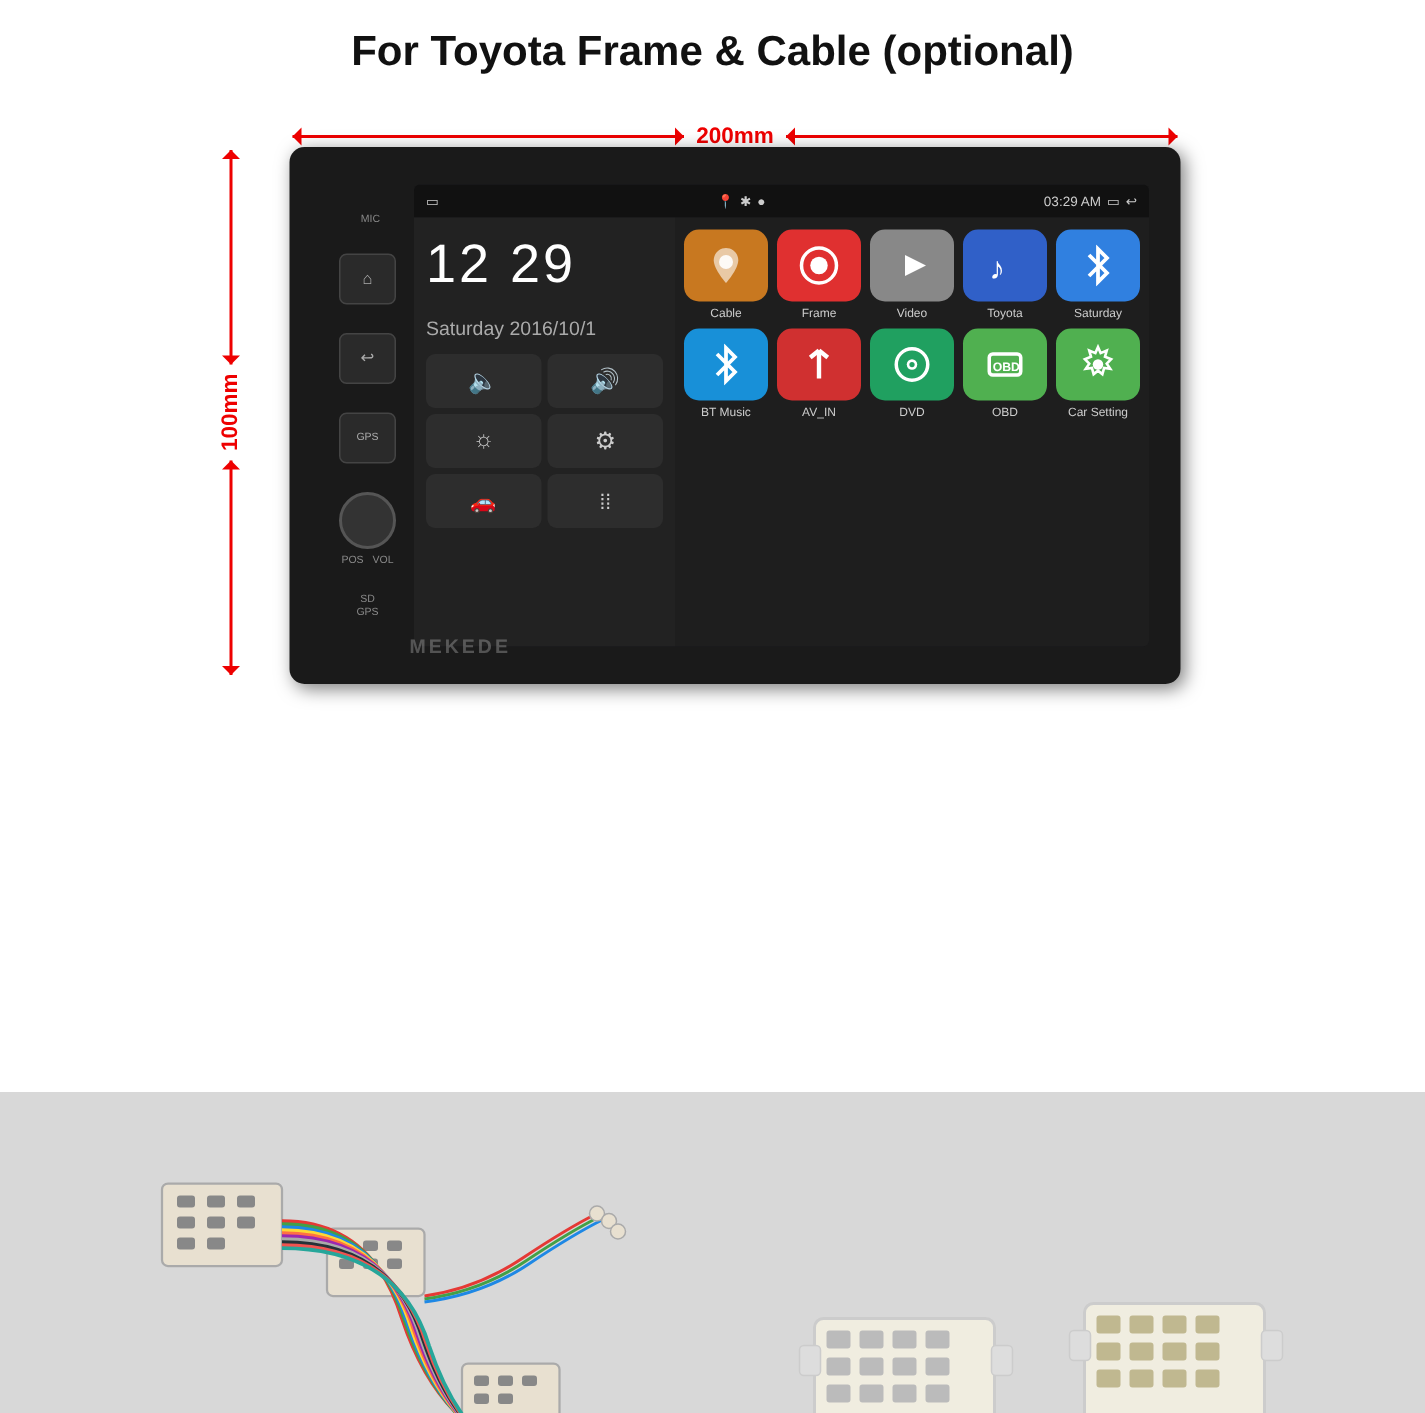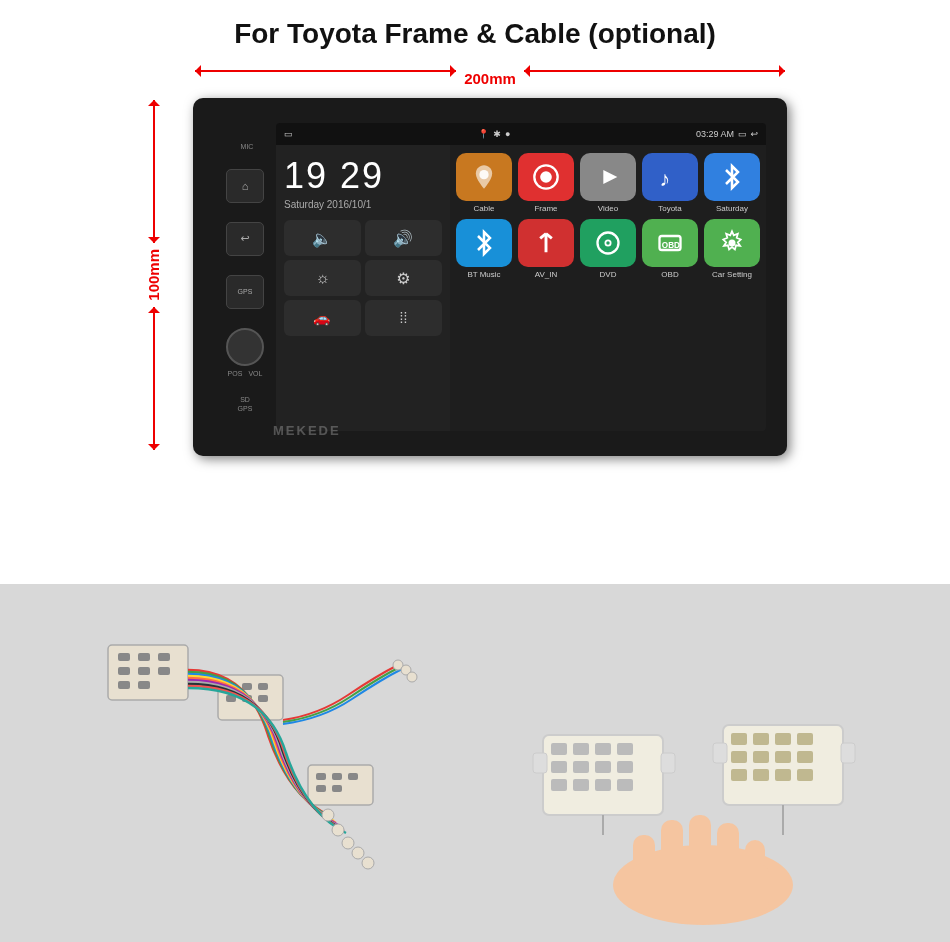--- a/index.html
+++ b/index.html
@@ -7,21 +7,21 @@
       width: 950px;
       height: 942px;
       background: #ffffff;
       font-family: Arial, sans-serif;
       overflow: hidden;
     }
 
     
     .top-section {
       width: 100%;
-      height: 584px;
+      height: 728px;
       background: #ffffff;
       display: flex;
       flex-direction: column;
       align-items: center;
       position: relative;
       border-radius: 30px;
     }
 
     .page-title {
       font-size: 28px;
@@ -36,24 +36,25 @@
     .diagram-wrapper {
       position: relative;
       width: 680px;
       height: 420px;
       margin-top: 10px;
     }
 
     
     .dim-top {
       position: absolute;
-      top: 0;
+      top: 12px;
       left: 60px;
       width: 590px;
       display: flex;
+      align-items: center;
     }
     .dim-top-line {
       flex: 1;
       height: 2px;
       background: #e00;
       position: relative;
     }
     .dim-top-line::before, .dim-top-line::after {
       content: '';
       position: absolute;
@@ -237,22 +238,22 @@
     }
     .clock-display {
       color: #fff;
       font-size: 36px;
       font-weight: 300;
       letter-spacing: 2px;
       margin-top: 4px;
     }
     .date-display {
       color: #aaa;
-      font-size: 10px;
-      margin-top: 2px;
+      font-size: 13px;
+      margin-top: 14px;
     }
     .quick-controls {
       display: grid;
       grid-template-columns: 1fr 1fr;
       gap: 4px;
       margin-top: 10px;
     }
     .qc-btn {
       background: #2d2d2d;
       border-radius: 6px;
@@ -427,21 +428,21 @@
           <div class="status-icons">
             <span>03:29 AM</span>
             <span>▭</span>
             <span>↩</span>
           </div>
         </div>
 
         <div class="screen-body">
 
           <div class="screen-left">
-            <div class="clock-display">19 29</div>
+            <div class="clock-display">12 29</div>
             <div class="date-display">Saturday 2016/10/1</div>
             <div class="quick-controls">
               <div class="qc-btn">🔈</div>
               <div class="qc-btn">🔊</div>
               <div class="qc-btn">☼</div>
               <div class="qc-btn">⚙</div>
             </div>
             <div class="screen-icons-row">
               <div class="si-btn">🚗</div>
               <div class="si-btn">⁞⁞</div>

